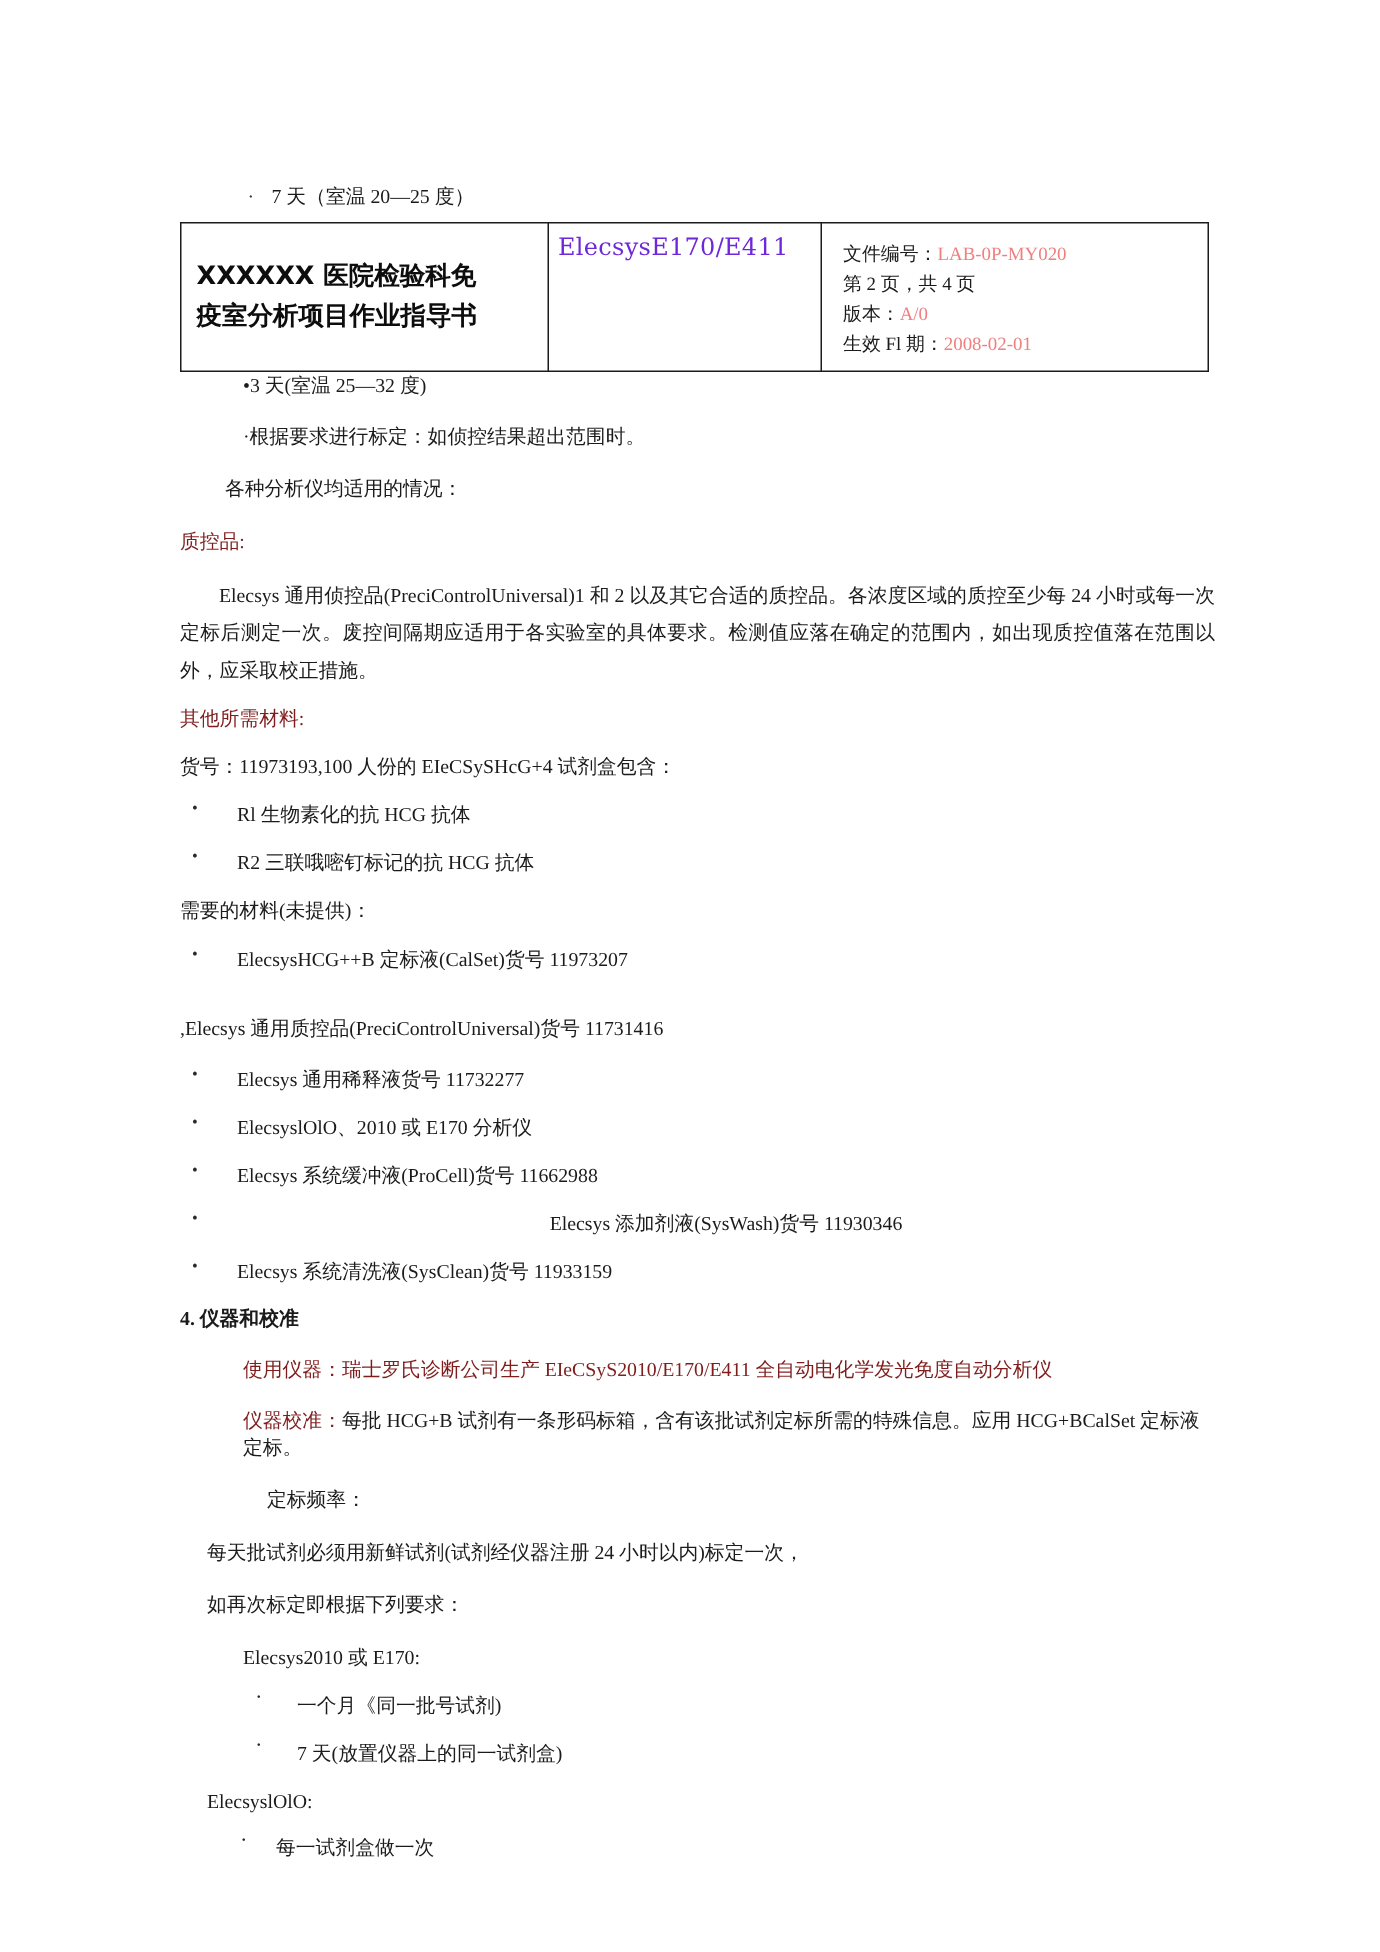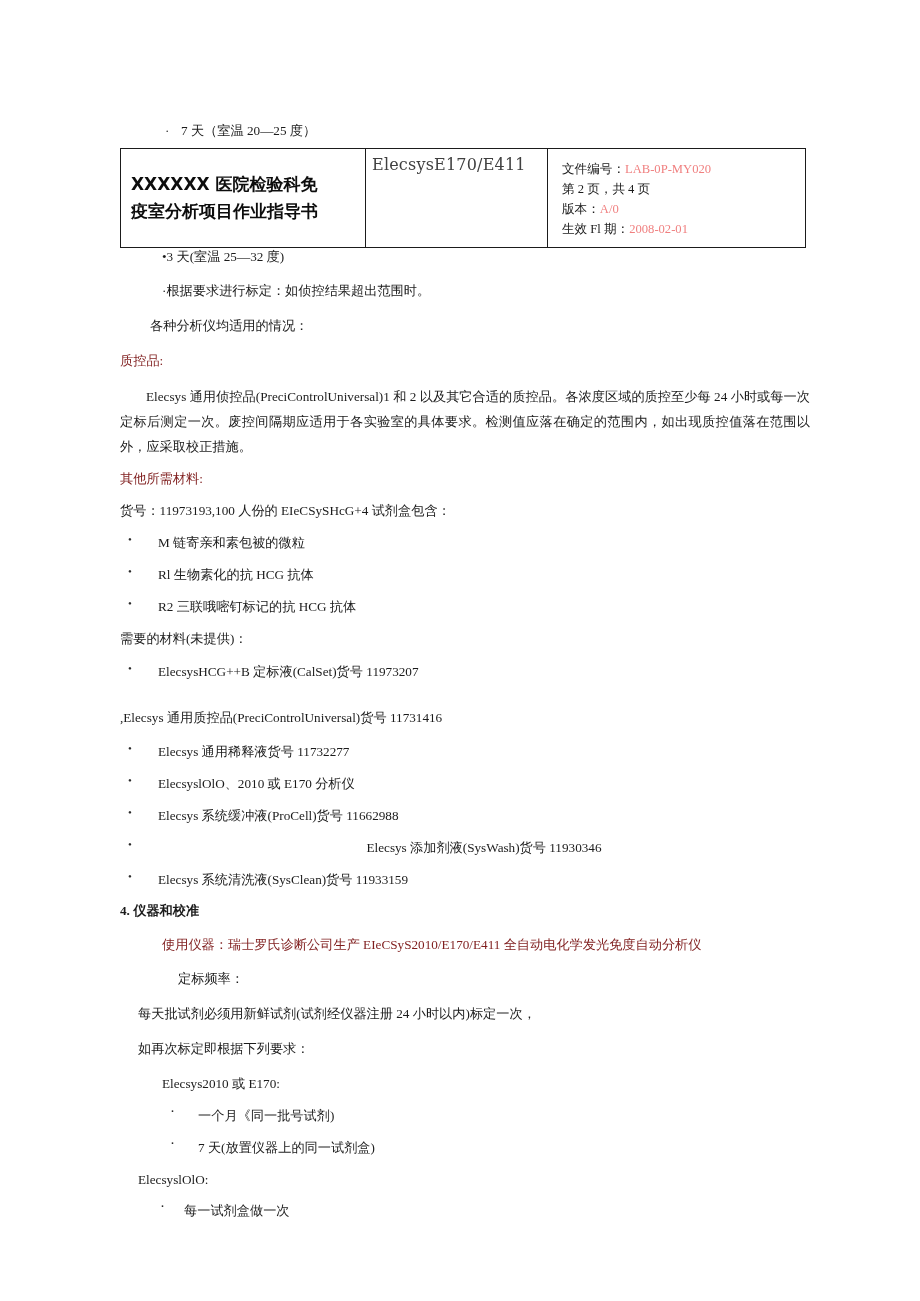--- a/index.html
+++ b/index.html
@@ -86,21 +86,21 @@
     color: #0d0d0d;
     letter-spacing: 0px;
   }
   .cell-assay {
     width: 175px;
     padding: 6px 0 0 6px !important;
   }
   .assay-title {
     font-family: "DejaVu Serif", "Liberation Serif", serif;
     font-size: 16px;
-    color: #404040;
+    color: #6d28d9;
     letter-spacing: 0.2px;
     white-space: nowrap;
   }
   .cell-meta {
     padding: 10px 0 4px 14px !important;
   }
   .meta-row {
     font-size: 12.6px;
     line-height: 20px;
     white-space: nowrap;
@@ -208,21 +208,20 @@
 
       <div class="row pinklight" style="margin-bottom:14px;">质控品:</div>
 
       <div class="para" style="text-indent:26px; margin-bottom:11px;">Elecsys 通用侦控品(PreciControlUniversal)1 和 2 以及其它合适的质控品。各浓度区域的质控至少每 24 小时或每一次定标后测定一次。废控间隔期应适用于各实验室的具体要求。检测值应落在确定的范围内，如出现质控值落在范围以外，应采取校正措施。</div>
 
       <div class="row pinklight" style="margin-bottom:14px;">其他所需材料:</div>
 
       <div class="row" style="margin-bottom:14px;">货号：11973193,100 人份的 EIeCSySHcG+4 试剂盒包含：</div>
 
       <ul class="bul">
-        <li style="margin-bottom:14px;">M 链寄亲和素包被的微粒</li>
         <li style="margin-bottom:14px;">Rl 生物素化的抗 HCG 抗体</li>
         <li style="margin-bottom:14px;">R2 三联哦嘧钉标记的抗 HCG 抗体</li>
       </ul>
 
       <div class="row" style="margin-bottom:15px;">需要的材料(未提供)：</div>
 
       <ul class="bul">
         <li style="margin-bottom:28px;">ElecsysHCG++B 定标液(CalSet)货号 11973207</li>
       </ul>
 
@@ -233,20 +232,23 @@
         <li style="margin-bottom:14px;">ElecsyslOlO、2010 或 E170 分析仪</li>
         <li style="margin-bottom:14px;">Elecsys 系统缓冲液(ProCell)货号 11662988</li>
         <li style="margin-bottom:14px;text-align:center;">Elecsys 添加剂液(SysWash)货号 11930346</li>
         <li style="margin-bottom:13px;">Elecsys 系统清洗液(SysClean)货号 11933159</li>
       </ul>
 
       <div class="row bold" style="margin-bottom:16px;">4. 仪器和校准</div>
 
       <div class="row indent2 pinklight" style="margin-bottom:16px;">使用仪器：瑞士罗氏诊断公司生产 EIeCSyS2010/E170/E411 全自动电化学发光免度自动分析仪</div>
 
+      <div class="row indent2" style="margin-bottom:17px;">
+        <span class="pinklight">仪器校准：</span><span>每批 HCG+B 试剂有一条形码标箱，含有该批试剂定标所需的特殊信息。应用 HCG+BCalSet 定标液定标。</span>
+      </div>
 
       <div class="row indent3" style="margin-bottom:17px;">定标频率：</div>
 
       <div class="row indent-sm" style="margin-bottom:17px;">每天批试剂必须用新鲜试剂(试剂经仪器注册 24 小时以内)标定一次，</div>
 
       <div class="row indent-sm" style="margin-bottom:17px;">如再次标定即根据下列要求：</div>
 
       <div class="row indent2" style="margin-bottom:14px;">Elecsys2010 或 E170:</div>
 
       <ul class="bul deep">

